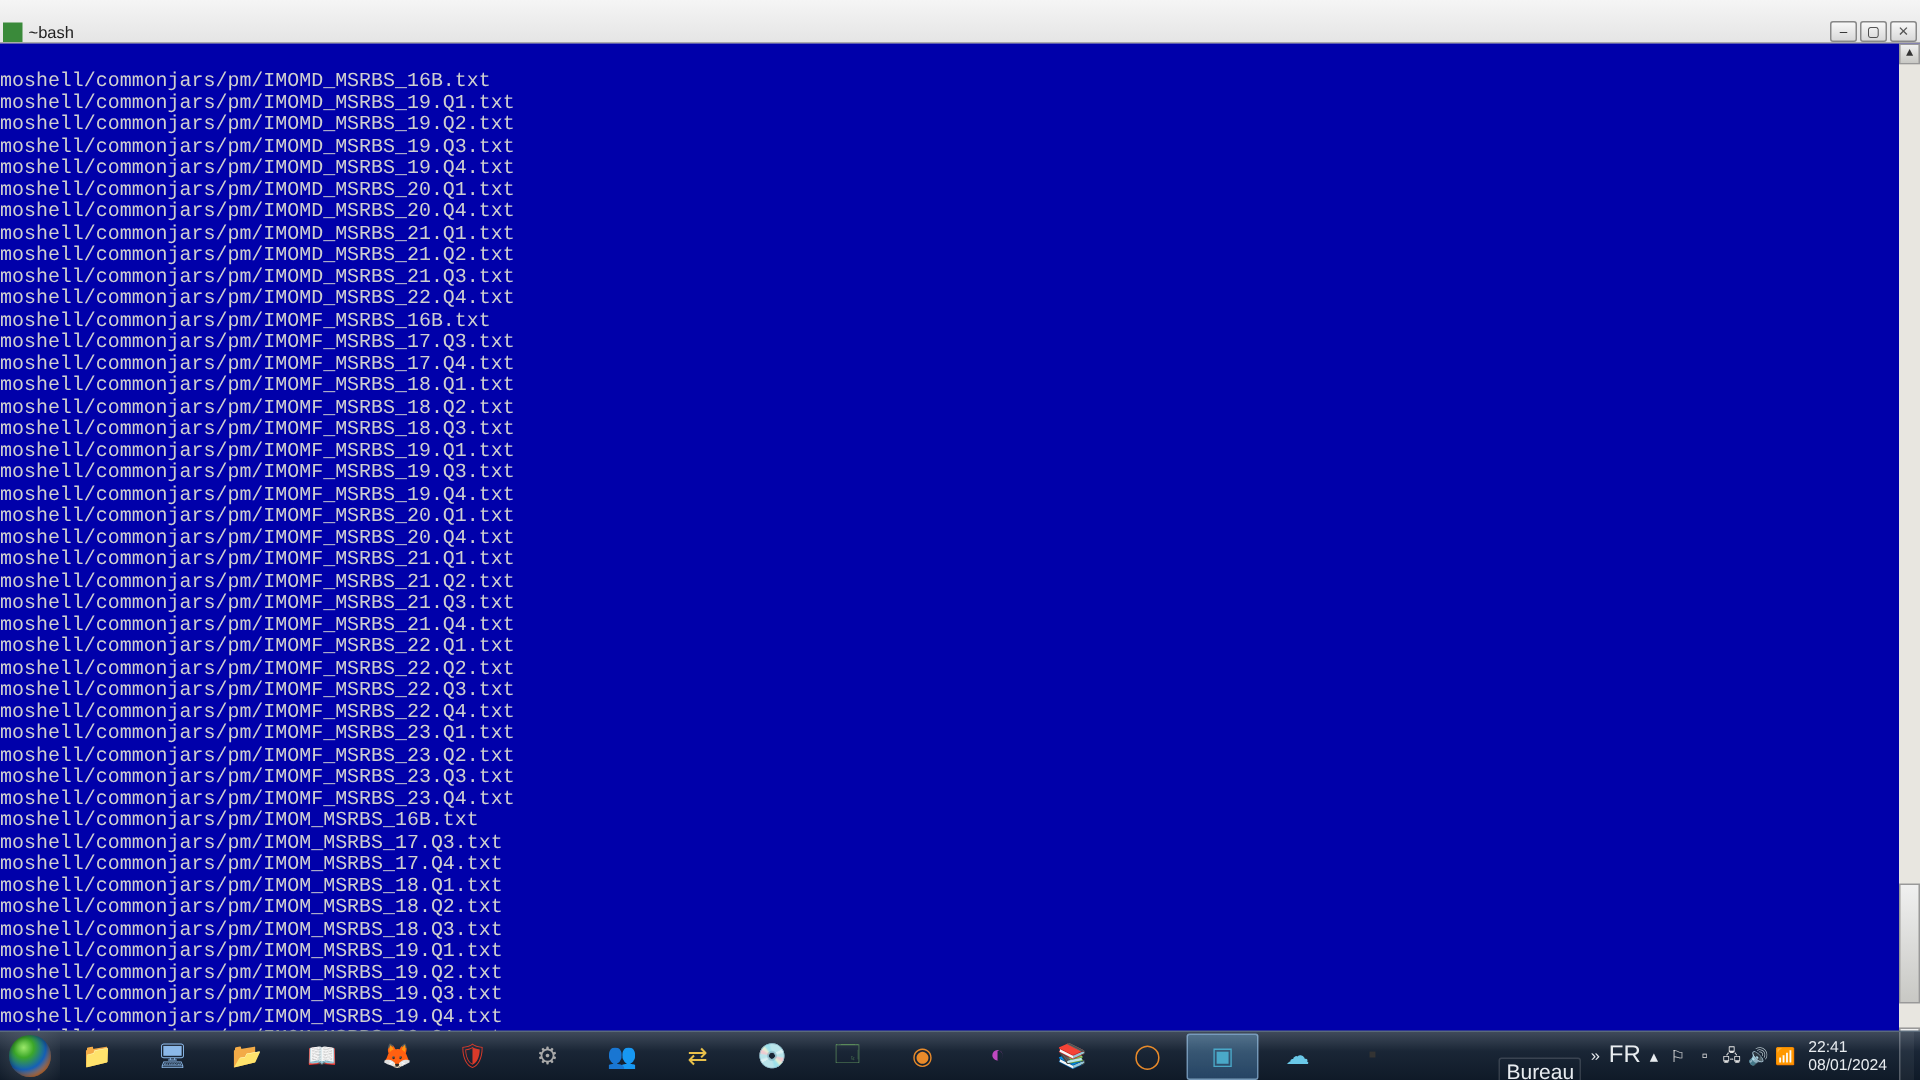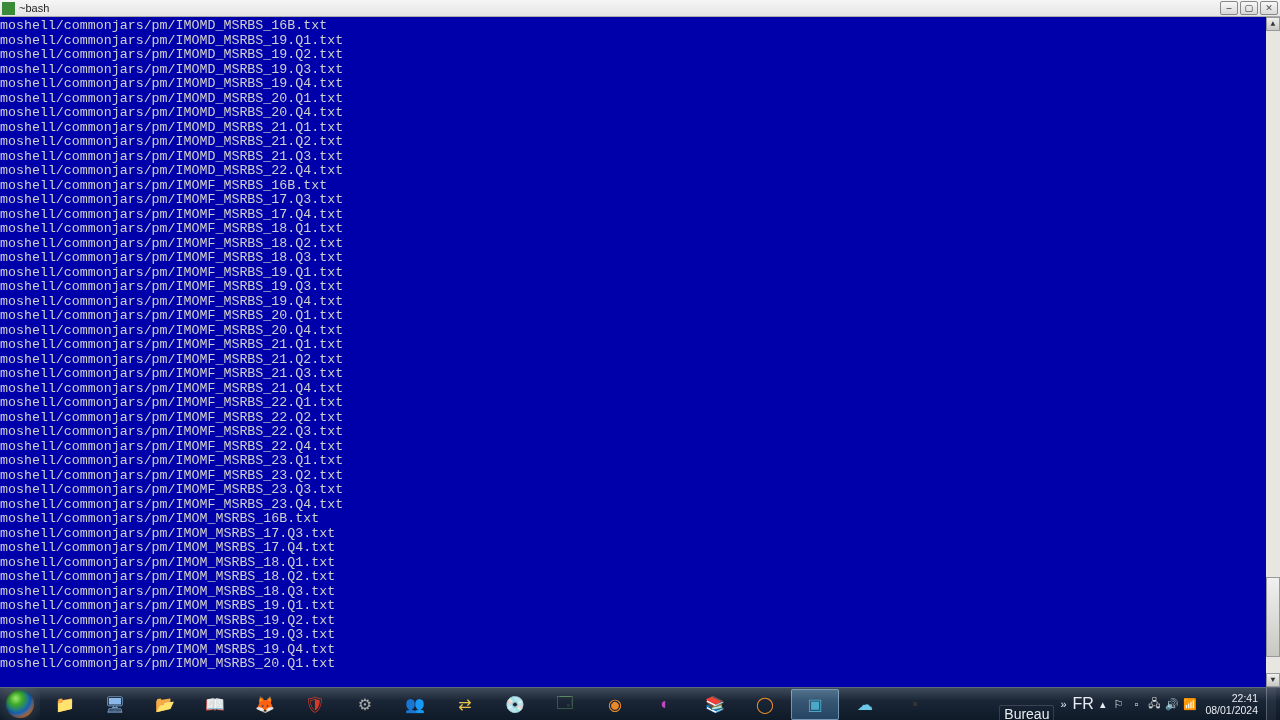--- a/index.html
+++ b/index.html
@@ -5,24 +5,24 @@
 * { margin: 0; padding: 0; box-sizing: border-box; }
 body {
   width: 1280px;
   height: 720px;
   overflow: hidden;
   font-family: "Segoe UI", Tahoma, sans-serif;
   background: #d4d0c8;
   position: relative;
 }
 .title-bar {
-  height: 17px;
+  height: 29px;
   background: linear-gradient(to bottom, #f5f5f5, #e5e5e5);
   display: flex;
-  align-items: center;
+  align-items: flex-end;
   padding: 0 2px;
   border-bottom: 1px solid #aaa;
   font-size: 11px;
 }
 .title-icon {
   width: 13px; height: 13px;
   background: #3a8a3a;
   margin-right: 4px;
   display: inline-block;
 }
@@ -52,20 +52,21 @@
   line-height: 14.5px;
   padding: 0;
   position: relative;
   overflow: hidden;
 }
 .terminal-inner {
   width: calc(100% - 14px);
   height: 100%;
   padding: 2px 0 0 0;
   white-space: pre;
+  margin-top: 16px;
 }
 .terminal-line { display: block; }
 .scrollbar {
   position: absolute;
   right: 0; top: 0;
   width: 14px; height: 100%;
   background: #d4d0c8;
 }
 .scroll-btn {
   width: 14px; height: 14px;
@@ -138,21 +139,21 @@
   margin-left: auto;
   display: flex;
   align-items: center;
   height: 100%;
   padding-right: 4px;
   gap: 4px;
 }
 .sys-txt { color: #e8ecf0; font-size: 16px; }
 .tray-icons { display:flex; gap:4px; align-items:center; }
 .tray-icons span { width:14px; height:14px; display:flex; align-items:center; justify-content:center; font-size:11px; color:#e0e0e0; }
-.clock { color:#e8ecf0; font-size:10.5px; text-align:right; line-height:12px; padding:0 4px; }
+.clock { color:#e8ecf0; font-size:10.5px; line-height:12px; padding:0 4px; }
 .show-desktop { width:10px; height:33px; border-left:1px solid rgba(255,255,255,0.25); background:rgba(255,255,255,0.05); cursor:pointer; }
 .chevron-expand { color:#e8ecf0; font-size:11px; padding:0 2px; cursor:pointer; }
 .desk-label { color:#e8ecf0; font-size:14px; padding:0 4px; border:1px solid rgba(255,255,255,0.15); border-radius:2px; cursor:pointer;margin-top:20px; }
 </style>
 </head>
 <body>
 
 <div class="title-bar">
   <span class="title-icon"></span>
   <span class="title-text">~bash</span>

